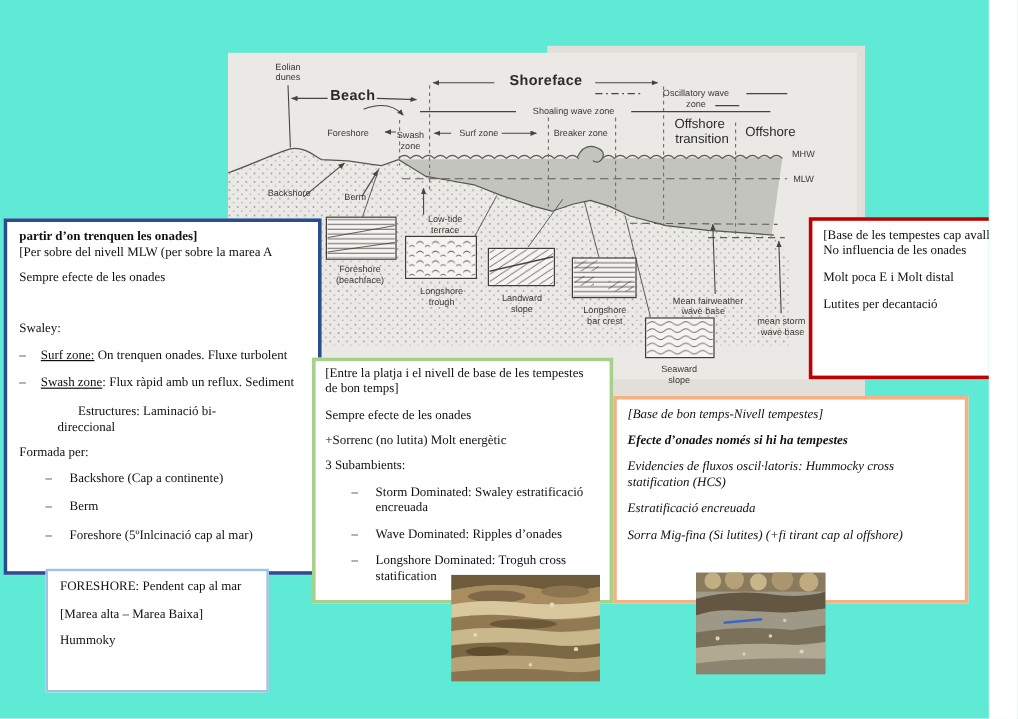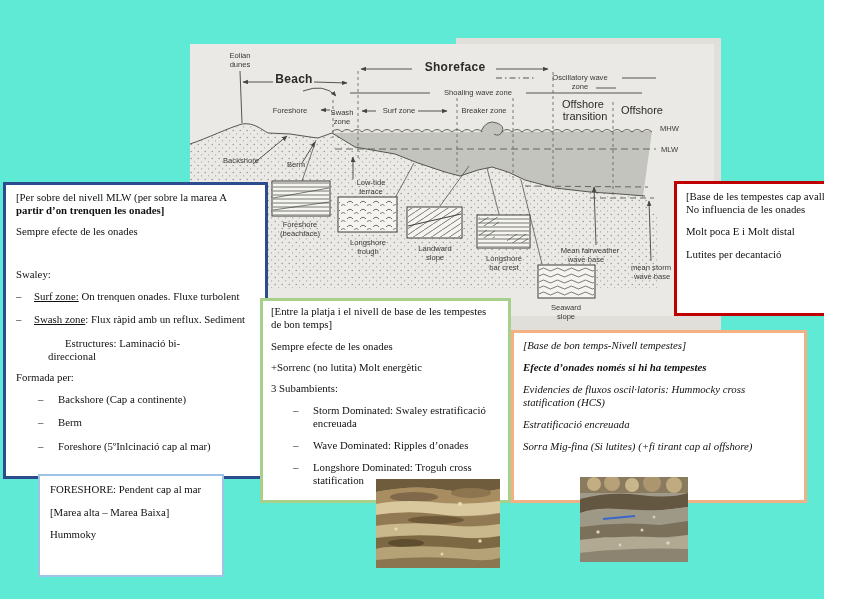--- a/index.html
+++ b/index.html
@@ -194,22 +194,22 @@
   </div>
 
   <div id="box-red" class="abox">
     <div class="ln">[Base de les tempestes cap avall]</div>
     <div class="ln">No influencia de les onades</div>
     <div class="ln mt9">Molt poca E i Molt distal</div>
     <div class="ln mt10">Lutites per decantació</div>
   </div>
 
   <div id="box-blue" class="abox">
+    <div class="ln bold">partir d’on trenquen les onades]</div>
     <div class="ln">[Per sobre del nivell MLW (per sobre la marea A</div>
-    <div class="ln bold">partir d’on trenquen les onades]</div>
     <div class="ln mt8">Sempre efecte de les onades</div>
     <div class="ln mt30">Swaley:</div>
     <div class="bullet mt9">
       <div class="mk">–</div>
       <div class="ln"><span class="und">Surf zone:</span><span> On trenquen onades. Fluxe turbolent</span></div>
     </div>
     <div class="bullet mt10">
       <div class="mk">–</div>
       <div class="ln"><span class="und">Swash zone</span><span>: Flux ràpid amb un reflux. Sediment</span></div>
     </div>

